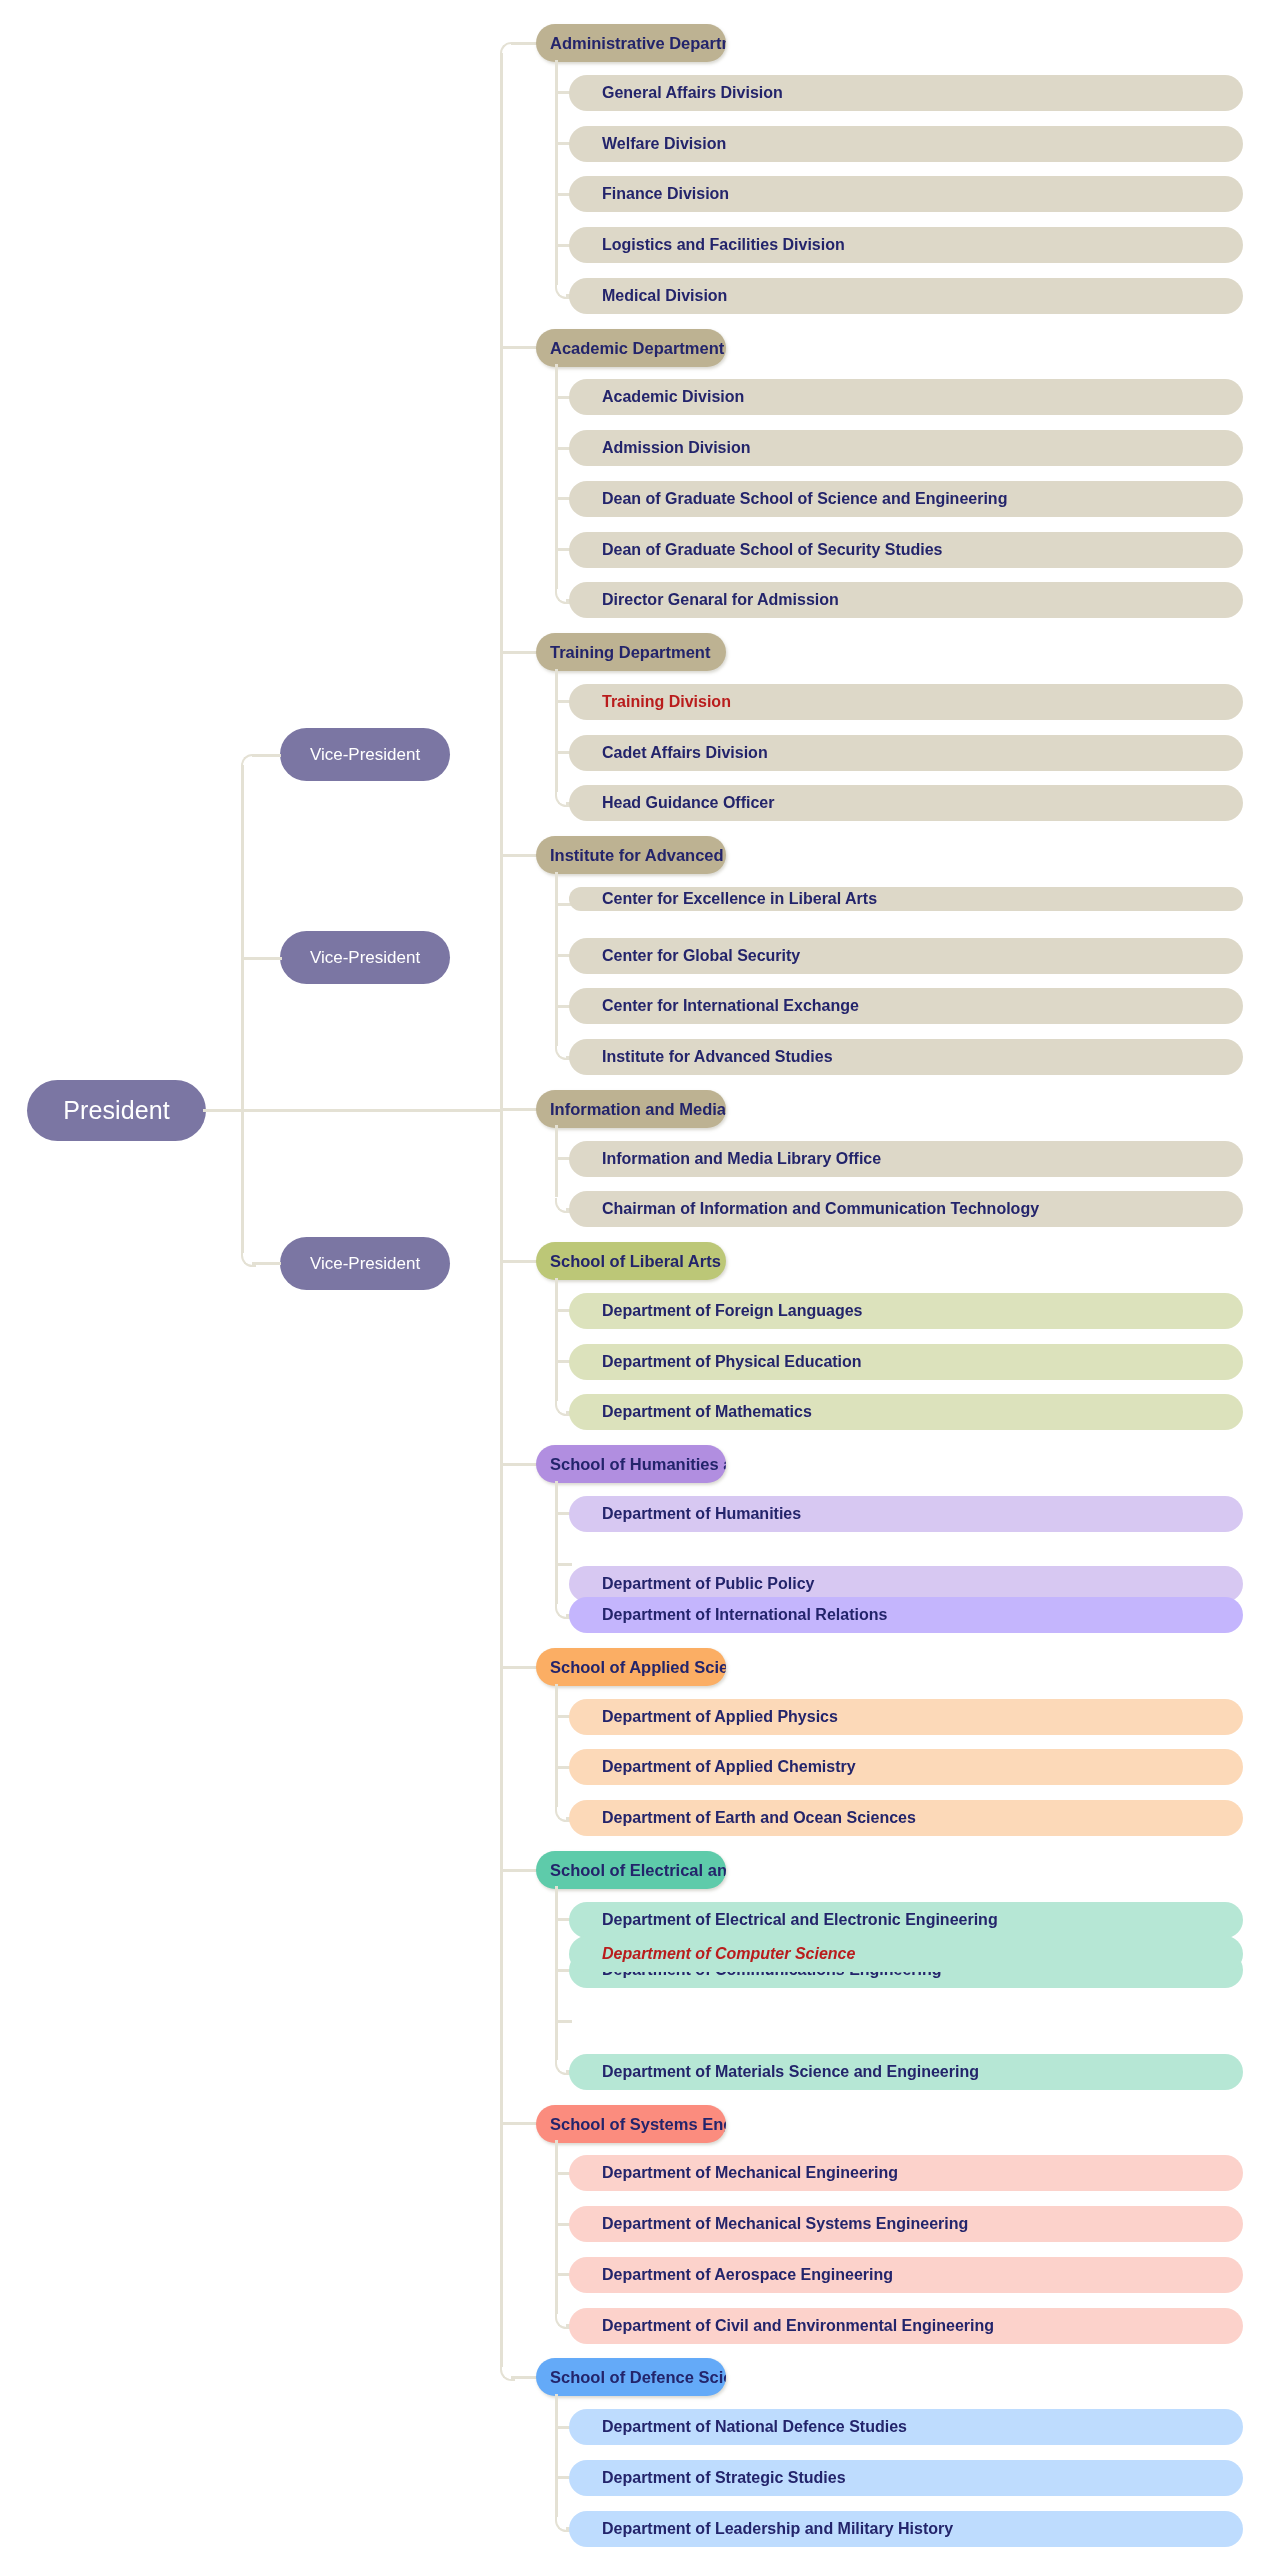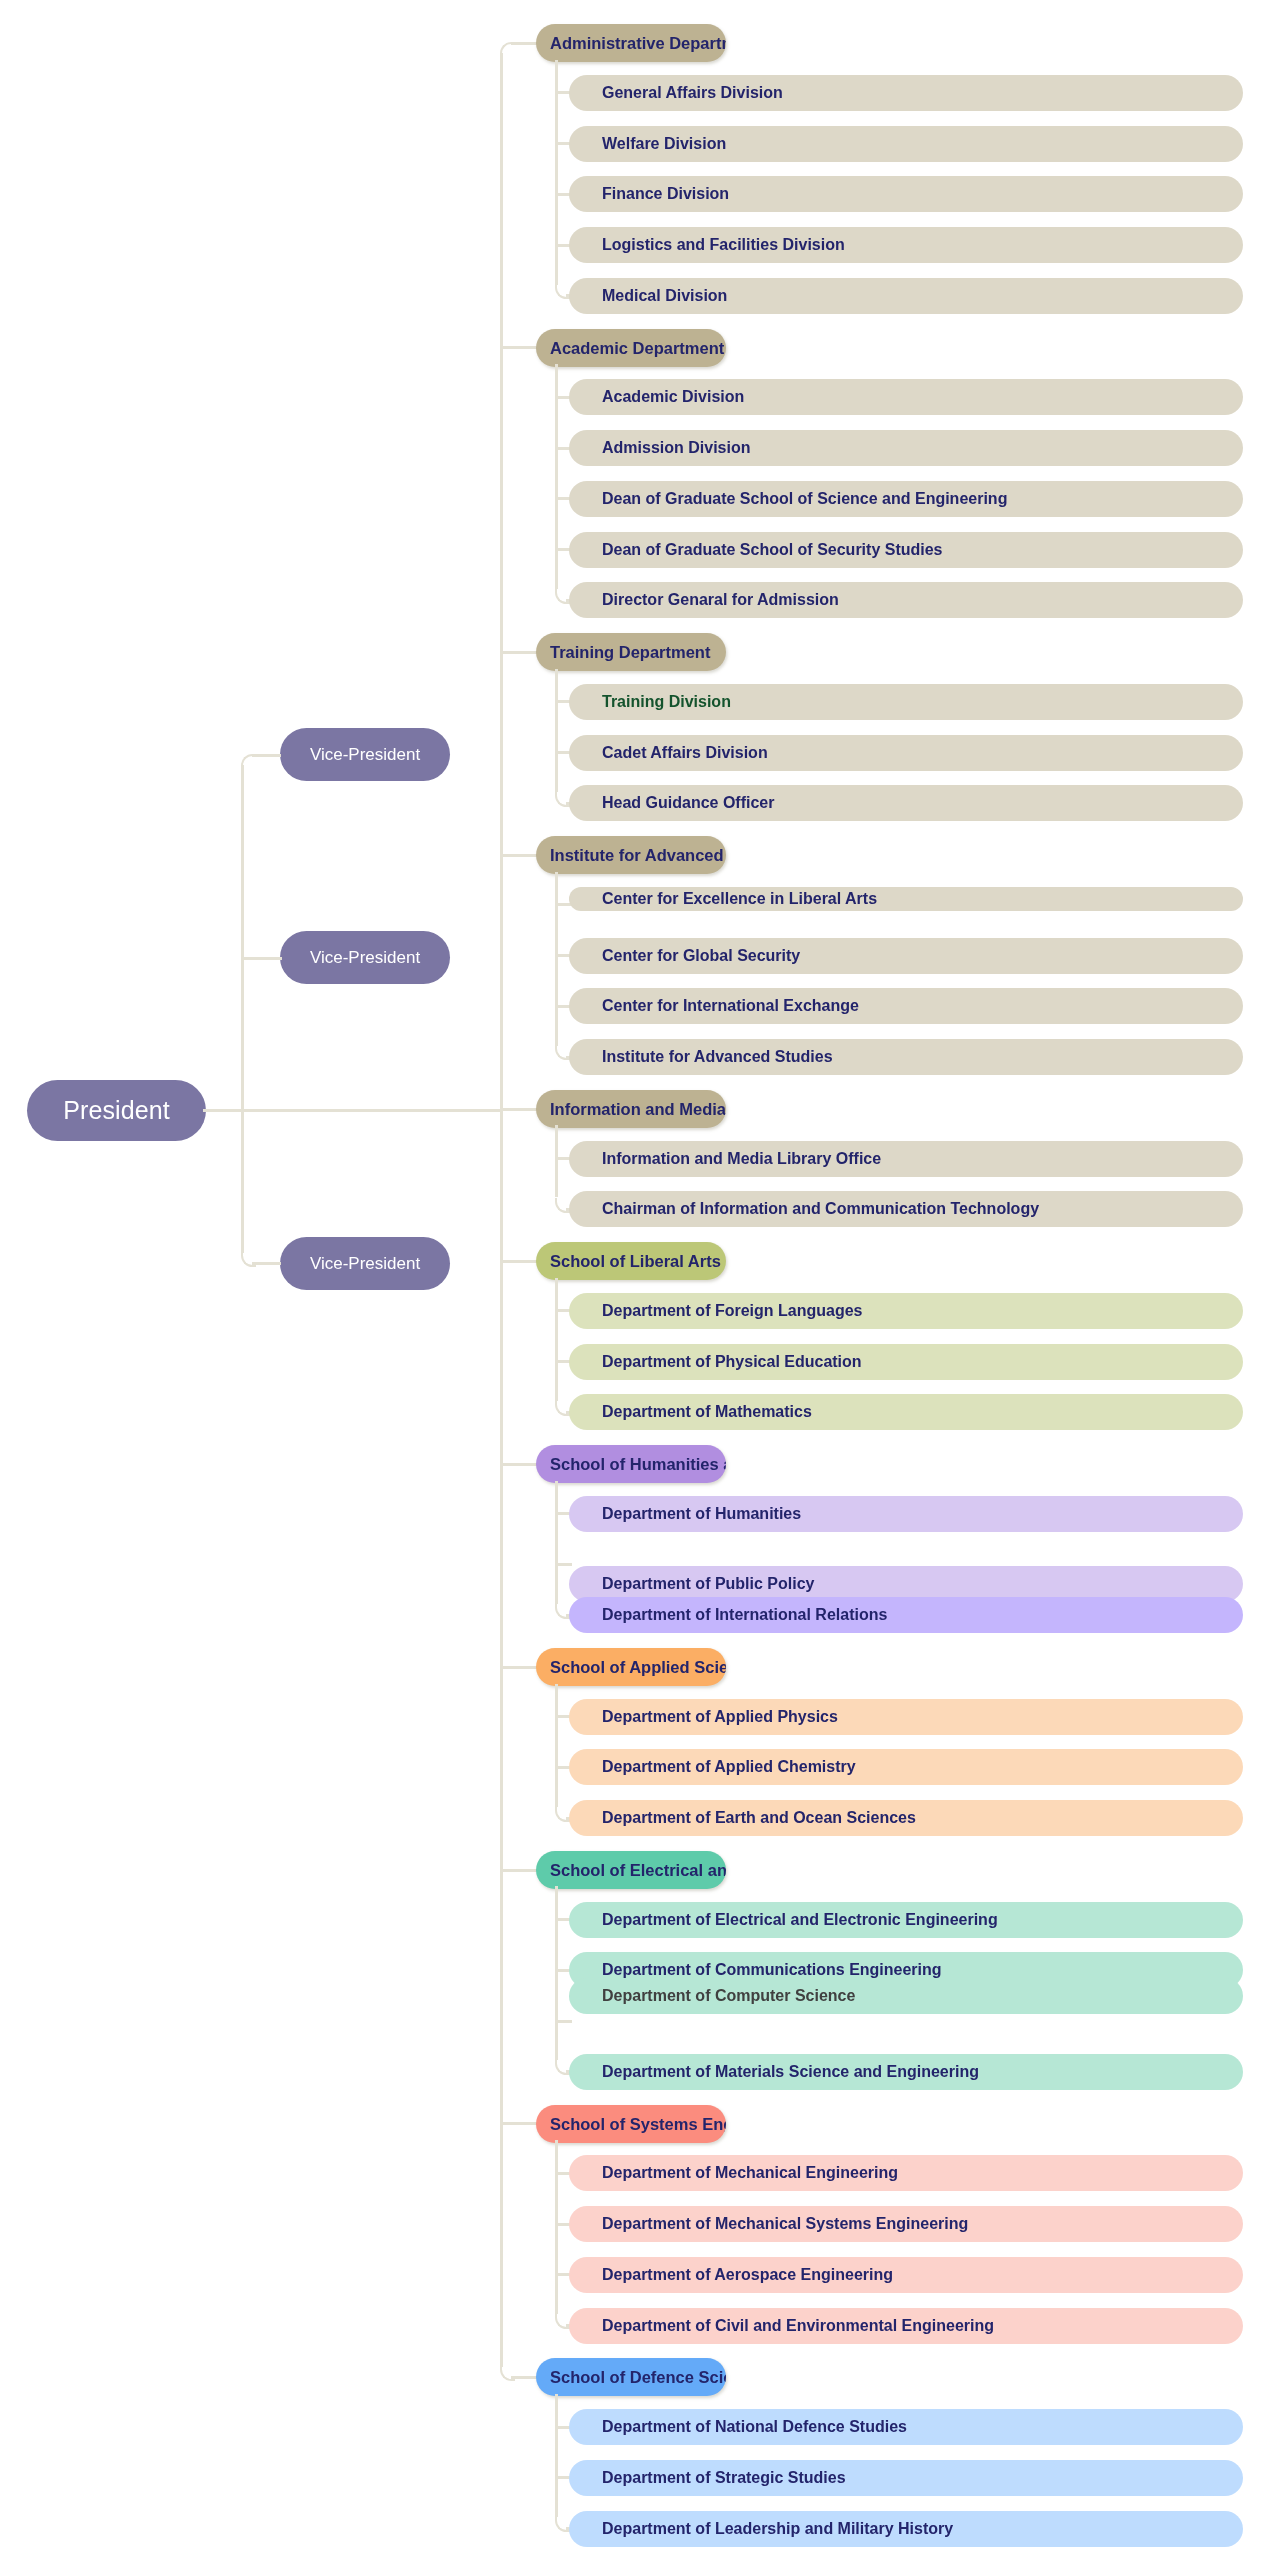--- a/index.html
+++ b/index.html
@@ -160,21 +160,21 @@
     <div class="node node-child" style="left: 569px; top: 582px; width: 674px; height: 36px; background: rgb(221, 216, 200); color: rgb(35, 36, 107);">
       <span>Director Genaral for Admission</span>
     </div>
     <div class="conn h" style="left: 500px; top: 651px; width: 39px; background: rgb(228, 225, 212);"></div>
     <div class="node node-parent" style="left: 536px; top: 633px; width: 190px; height: 38px; background: rgb(189, 178, 146); color: rgb(35, 36, 107);">
       <span>Training Department</span>
     </div>
     <div class="conn v" style="left: 555px; top: 669px; height: 123px; background: rgb(228, 225, 212);"></div>
     <div class="conn-round-bl" style="left: 555px; top: 792px; width: 12.7px; height: 12.7px;"></div>
     <div class="conn h" style="left: 555px; top: 700px; width: 16.5px; background: rgb(228, 225, 212);"></div>
-    <div class="node node-child" style="left: 569px; top: 684px; width: 674px; height: 36px; background: rgb(221, 216, 200); color: #14532d;">
+    <div class="node node-child" style="left: 569px; top: 684px; width: 674px; height: 36px; background: rgb(221, 216, 200); color: #b91c1c;">
       <span>Training Division</span>
     </div>
     <div class="conn h" style="left: 555px; top: 751px; width: 16.5px; background: rgb(228, 225, 212);"></div>
     <div class="node node-child" style="left: 569px; top: 735px; width: 674px; height: 36px; background: rgb(221, 216, 200); color: rgb(35, 36, 107);">
       <span>Cadet Affairs Division</span>
     </div>
     <div class="conn h" style="left: 566px; top: 802px; width: 5px; background: rgb(228, 225, 212);"></div>
     <div class="node node-child" style="left: 569px; top: 785px; width: 674px; height: 36px; background: rgb(221, 216, 200); color: rgb(35, 36, 107);">
       <span>Head Guidance Officer</span>
     </div>
@@ -276,21 +276,21 @@
     <div class="conn-round-bl" style="left: 555px; top: 2060px; width: 12.7px; height: 12.7px;"></div>
     <div class="conn h" style="left: 555px; top: 1918px; width: 16.5px; background: rgb(228, 225, 212);"></div>
     <div class="node node-child" style="left: 569px; top: 1902px; width: 674px; height: 36px; background: rgb(182, 231, 213); color: rgb(35, 36, 107);">
       <span>Department of Electrical and Electronic Engineering</span>
     </div>
     <div class="conn h" style="left: 555px; top: 1969px; width: 16.5px; background: rgb(228, 225, 212);"></div>
     <div class="node node-child" style="left: 569px; top: 1952px; width: 674px; height: 36px; background: rgb(182, 231, 213); color: rgb(35, 36, 107);">
       <span>Department of Communications Engineering</span>
     </div>
     <div class="conn h" style="left: 555px; top: 2020px; width: 16.5px; background: rgb(228, 225, 212);"></div>
-    <div class="node node-child" style="left: 569px; top: 1978px; width: 674px; height: 36px; background: rgb(182, 231, 213); color: #404040;">
+    <div class="node node-child" style="left: 569px; top: 1936px; width: 674px; height: 36px; background: rgb(182, 231, 213); color: #b91c1c; font-style: italic;">
       <span>Department of Computer Science</span>
     </div>
     <div class="conn h" style="left: 566px; top: 2070px; width: 5px; background: rgb(228, 225, 212);"></div>
     <div class="node node-child" style="left: 569px; top: 2054px; width: 674px; height: 36px; background: rgb(182, 231, 213); color: rgb(35, 36, 107);">
       <span>Department of Materials Science and Engineering</span>
     </div>
     <div class="conn h" style="left: 500px; top: 2122px; width: 39px; background: rgb(228, 225, 212);"></div>
     <div class="node node-parent" style="left: 536px; top: 2105px; width: 190px; height: 38px; background: rgb(251, 140, 126); color: rgb(35, 36, 107);">
       <span>School of Systems Engineering</span>
     </div>

